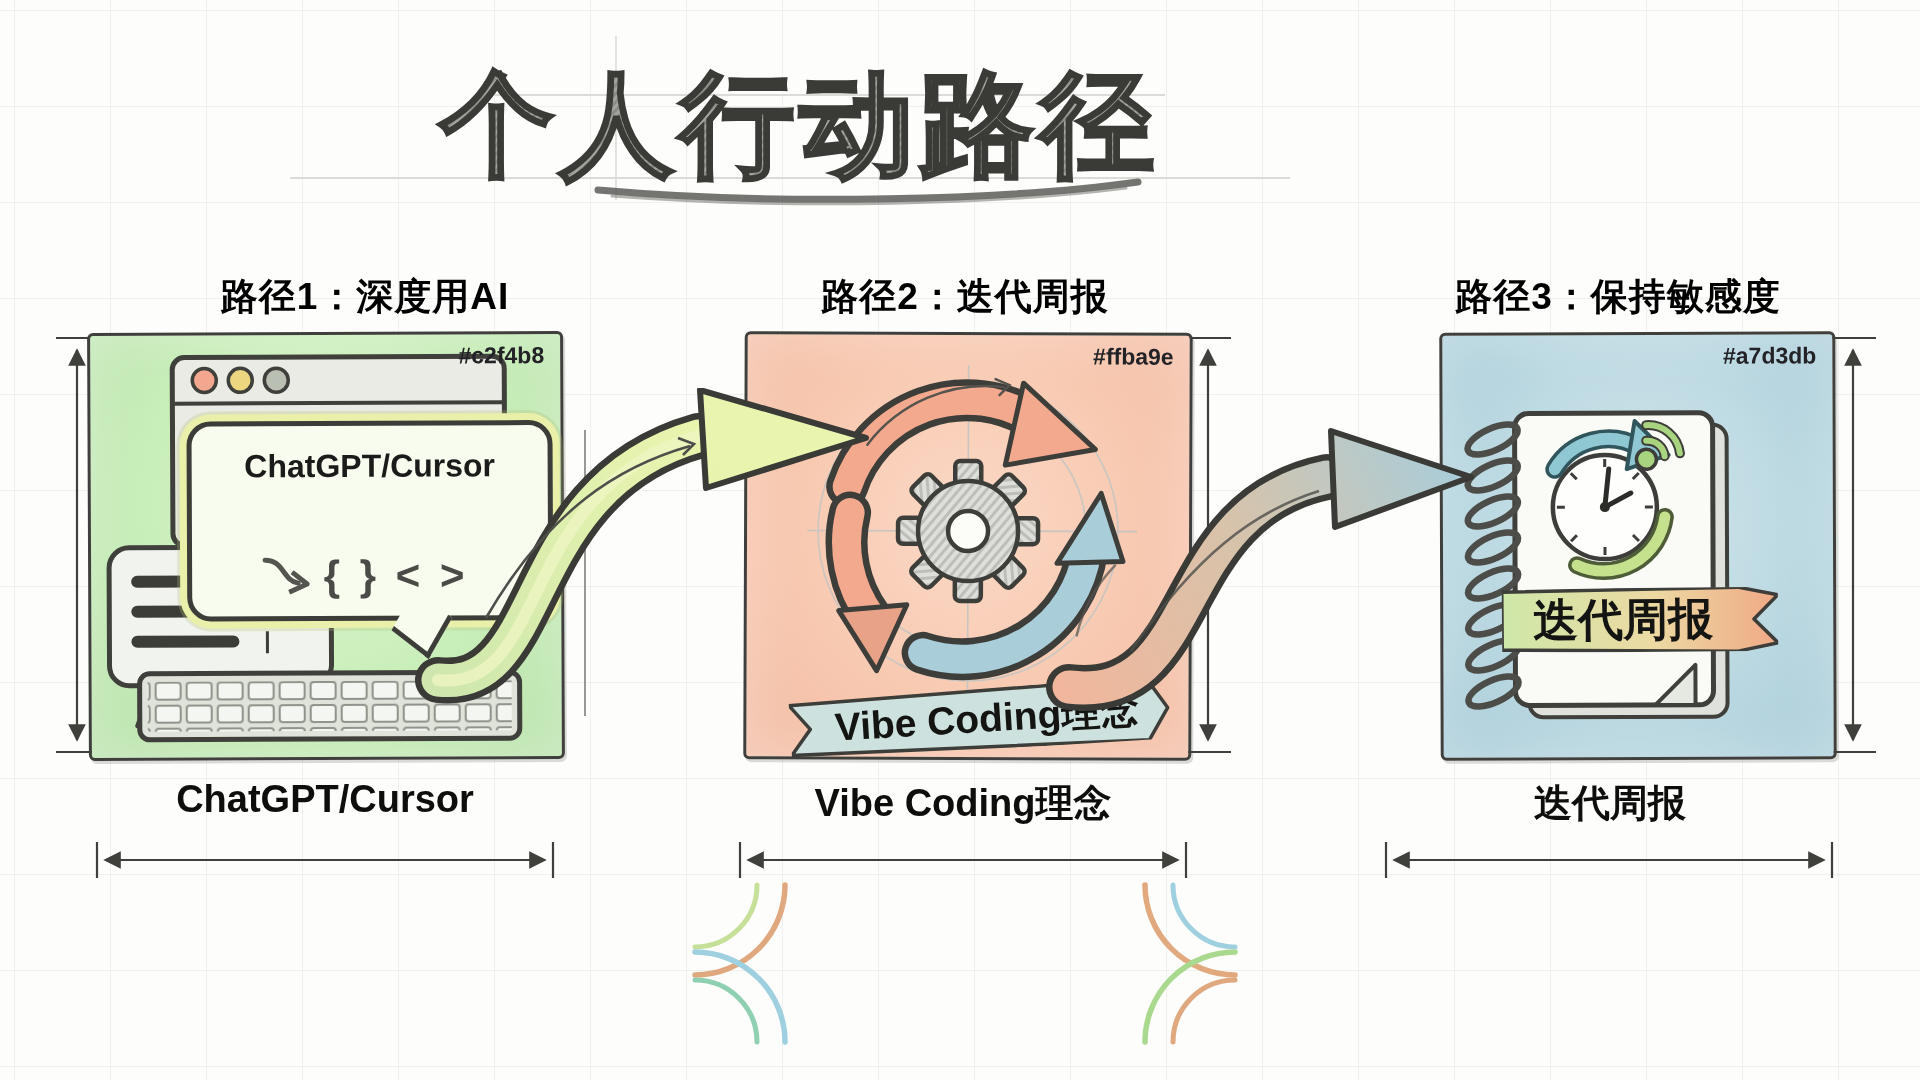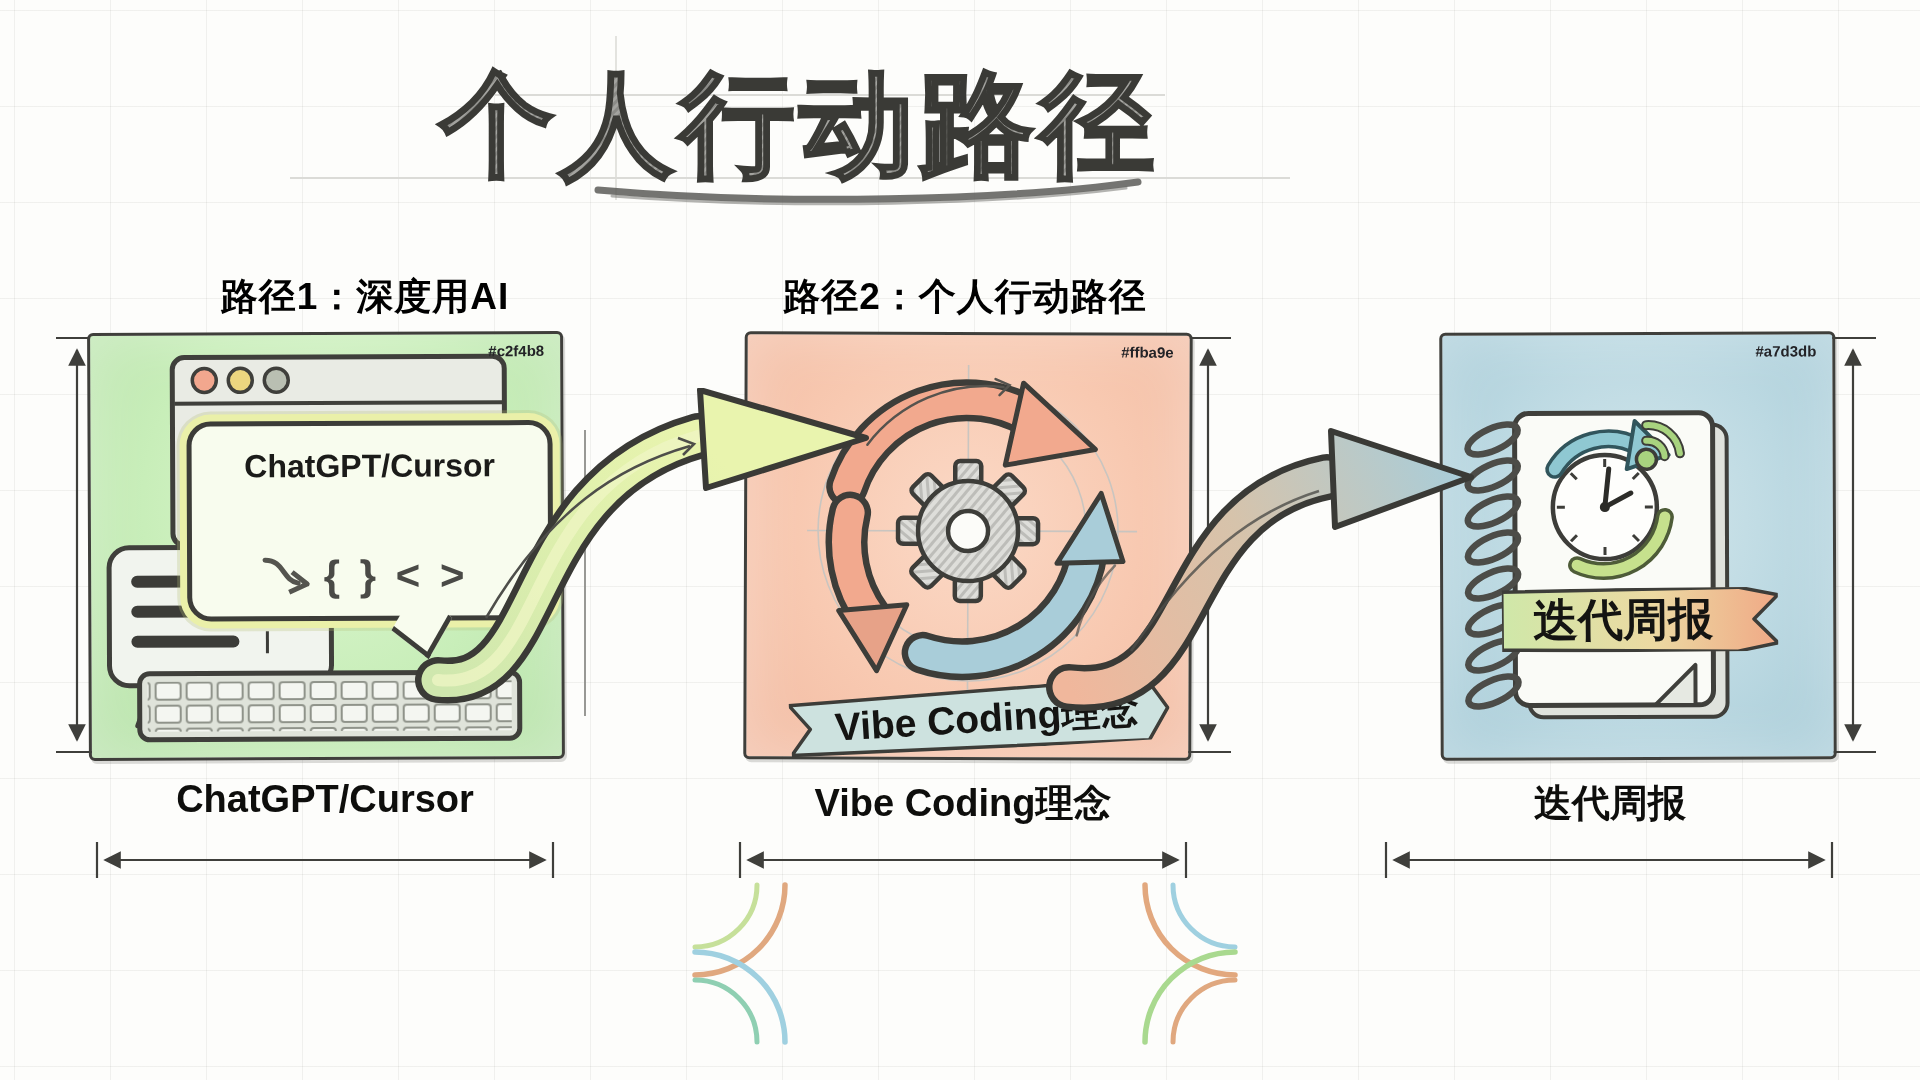--- a/index.html
+++ b/index.html
@@ -11,21 +11,21 @@
   .abs{position:absolute;}
   
   .box{position:absolute;top:332px;height:422px;border:3.5px solid #3f3f3b;border-radius:6px;
        box-shadow:2px 3px 0 rgba(60,60,56,.18), inset 0 0 60px rgba(255,255,255,.35);z-index:3;}
   #box1{left:88px;width:470px;transform:rotate(-.25deg);
         background:radial-gradient(ellipse at 50% 40%,#ddf6d0 0%,#c8eeb9 55%,#b8e2ab 100%);}
   #box2{left:744px;width:442px;transform:rotate(.2deg);
         background:radial-gradient(ellipse at 50% 45%,#fbd9c6 0%,#f8c9b1 55%,#f2bca3 100%);}
   #box3{left:1440px;width:390px;transform:rotate(-.2deg);
         background:radial-gradient(ellipse at 50% 45%,#d4e7ec 0%,#bcd9e2 55%,#a8ccd8 100%);}
-  .hex{position:absolute;top:8px;right:16px;font-size:15px;font-weight:600;color:#232327;z-index:2;}
+  .hex{position:absolute;top:8px;right:16px;font-size:23px;font-weight:600;color:#232327;z-index:2;}
   .box svg.fill{position:absolute;inset:0;width:100%;height:100%;}
   
   .col-header{position:absolute;top:272px;font-size:37px;font-weight:700;color:#15151
 3;text-align:center;z-index:4;letter-spacing:1px;}
   #header1{left:140px;width:450px;} #header2{left:740px;width:450px;} #header3{left:1388px;width:460px;}
   .bottom-label{position:absolute;top:778px;font-size:38px;font-weight:700;color:#0e0e0c;text-align:center;z-index:4;}
   #blabel1{left:95px;width:460px;} #blabel2{left:738px;width:450px;} #blabel3{left:1385px;width:450px;}
   
   #bubble{position:absolute;left:96px;top:86px;width:356px;height:190px;background:#f8fcee;
     border:5px solid #3c3c38;border-radius:24px;z-index:3;
@@ -105,21 +105,22 @@
     <defs>
       <pattern id="tp" width="6" height="6" patternUnits="userSpaceOnUse" patternTransform="rotate(45)">
         <rect width="6" height="6" fill="#a3a39f"></rect>
           <rect width="3" height="6" fill="#8b8b87"></rect>
       </pattern>
     </defs>
     <text x="370" y="116" font-size="114" font-weight="bold" letter-spacing="6" text-anchor="middle" fill="url(#tp)" stroke="#3a3a36" stroke-width="3.2" font-family="Liberation Sans, sans-serif">个人行动路径</text>
   </svg>
 
   <div class="col-header" id="header1">路径1：深度用AI</div>
-  <div class="col-header" id="header2">路径2：个人行动路径</div>
+  <div class="col-header" id="header2">路径2：迭代周报</div>
+  <div class="col-header" id="header3">路径3：保持敏感度</div>
 
   <div class="box" id="box1">
     <div class="hex">#c2f4b8</div>
     <svg class="fill" viewBox="0 0 470 422">
       <defs>
         <pattern id="keys" width="31" height="23" patternUnits="userSpaceOnUse">
           <rect x="2" y="2" width="25" height="17" rx="3" fill="#f4f6f1" stroke="#8f938a" stroke-width="2"></rect>
         </pattern>
       </defs>
       <g>

